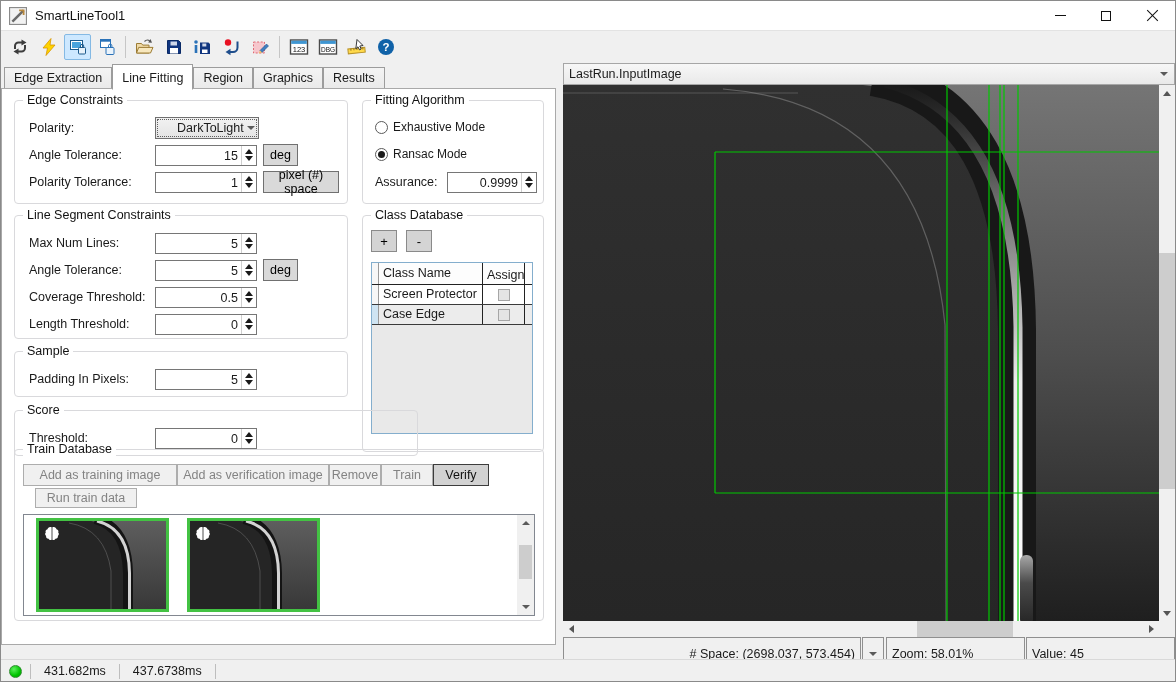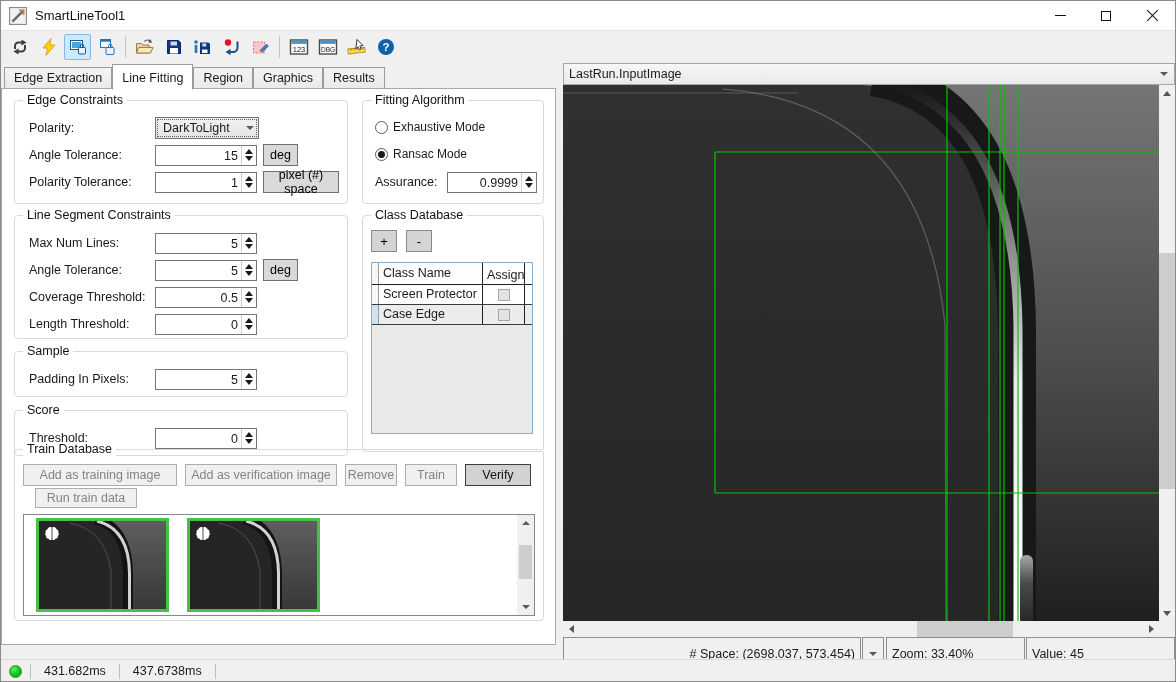--- a/index.html
+++ b/index.html
@@ -49,21 +49,21 @@
 
   .spinbox { width: 102px; height: 21px; border: 1px solid #767676; background: #fff; display: flex; flex: none; }
   .spin-val { flex: 1; text-align: right; padding: 3px 3px 0 0; font-size: 12.5px; }
   .spin-btns { width: 15px; border-left: 1px solid #cfcfcf; display: flex; flex-direction: column; align-items: center; justify-content: center; gap: 2px; }
   .arr-up { width: 0; height: 0; border-left: 4px solid transparent; border-right: 4px solid transparent; border-bottom: 5px solid #1a1a1a; }
   .arr-dn { width: 0; height: 0; border-left: 4px solid transparent; border-right: 4px solid transparent; border-top: 5px solid #1a1a1a; }
 
   .unit-btn { height: 22px; margin-left: 6px; padding: 0 6px; background: #d9d9d9; border: 1px solid #707070; font-size: 12.5px; display: flex; align-items: center; }
 
   .combo { width: 104px; height: 22px; border: 1px solid #707070; background: linear-gradient(#f2f2f2,#e4e4e4); display: flex; align-items: center; outline: 1px dotted #606060; outline-offset: -3px; }
-  .combo .cval { flex: 1; padding-left: 7px; font-size: 12.5px; }
+  .combo .cval { flex: 1; padding-left: 21px; font-size: 12.5px; }
   .combo .chev { width: 16px; display: flex; justify-content: center; }
   .chev-dn { width: 0; height: 0; border-left: 4px solid transparent; border-right: 4px solid transparent; border-top: 4px solid #5a5a5a; }
 
   .radio-row { display: flex; align-items: center; height: 20px; margin-bottom: 7px; }
   .radio { width: 13px; height: 13px; border: 1px solid #5a5a5a; border-radius: 50%; background: #fff; margin-right: 5px; position: relative; flex: none; }
   .radio.checked::after { content: ""; position: absolute; left: 2px; top: 2px; width: 7px; height: 7px; border-radius: 50%; background: #1a1a1a; }
 
   
   .mini-btn { width: 26px; height: 22px; background: #d4d4d4; border: 1px solid #8a8a8a; font-size: 13px; display: flex; align-items: center; justify-content: center; }
   .cdb-table { width: 162px; height: 172px; border: 1px solid #84aecd; background: #e9e9e9; overflow: hidden; }
@@ -72,21 +72,21 @@
   .cdb-row.alt { background: #ececec; }
   .c-strip { width: 7px; flex: none; background: #f7f7f7; border-right: 1px solid #9a9a9a; }
   .cdb-row.alt .c-strip { background: #cfe4f2; }
   .c-name { width: 104px; flex: none; padding: 2px 0 0 4px; font-size: 12.5px; border-right: 1px solid #222; overflow: hidden; white-space: nowrap; }
   .c-assign { width: 42px; flex: none; display: flex; align-items: center; justify-content: center; border-right: 1px solid #222; }
   .cdb-hdr .c-name, .cdb-hdr .c-assign { padding-top: 3px; background: transparent; }
   .cdb-hdr .c-assign { justify-content: flex-start; padding-left: 4px; font-size: 12.5px; }
   .checkbox { width: 12px; height: 12px; background: #e4e4e4; border: 1px solid #a6a6a6; }
 
   
-  .train-btnrow { display: flex; gap: 8px; padding: 14px 0 0 8px; }
+  .train-btnrow { display: flex; padding: 14px 0 0 8px; }
   .t-btn { height: 22px; border: 1px solid #adadad; background: #f0f0f0; color: #838383; font-size: 12.5px; display: flex; align-items: center; justify-content: center; }
   .t-btn.enabled { border: 1px solid #3c3c3c; background: #d2d2d2; color: #111; }
   .listbox { position: absolute; left: 8px; top: 64px; width: 512px; height: 102px; border: 1px solid #828790; background: #fff; display: flex; }
   .thumb { width: 133px; height: 94px; border: 3px solid #43c243; margin: 3px 0 0 12px; position: relative; background:#222; }
   .thumb:nth-child(2) { margin-left: 18px; }
   .brain { position: absolute; left: 4px; top: 4px; }
   .lb-scroll { margin-left: auto; width: 17px; background: #f0f0f0; display: flex; flex-direction: column; align-items: center; }
   .sb-arr { height: 16px; width: 100%; display: flex; align-items: center; justify-content: center; }
   .lb-thumb { width: 13px; height: 34px; background: #cdcdcd; margin-top: 14px; }
   .chev-up-s { width: 0; height: 0; border-left: 4px solid transparent; border-right: 4px solid transparent; border-bottom: 4px solid #5a5a5a; }
@@ -402,42 +402,42 @@
             <div class="spinbox">
               <span class="spin-val">5</span>
               <span class="spin-btns">
                   <span class="arr-up"></span>
                   <span class="arr-dn"></span>
                 </span>
             </div>
           </div>
         </div>
 
-        <div class="group gpad" style="left:12px; top:321px; width:334px; height:46px;">
+        <div class="group gpad" style="left:12px; top:321px; width:404px; height:46px;">
           <span class="group-title">Score</span>
           <div class="frow">
             <span class="flabel">Threshold:</span>
             <div class="spinbox">
               <span class="spin-val">0</span>
               <span class="spin-btns">
                   <span class="arr-up"></span>
                   <span class="arr-dn"></span>
                 </span>
             </div>
           </div>
         </div>
 
         <div class="group" style="left:12px; top:360px; width:530px; height:172px;">
           <span class="group-title">Train Database</span>
           <div class="train-btnrow">
             <button class="t-btn" style="width:154px;">Add as training image</button>
             <button class="t-btn" style="width:152px;">Add as verification image</button>
             <button class="t-btn" style="width:52px;">Remove</button>
             <button class="t-btn" style="width:52px;">Train</button>
-            <button class="t-btn enabled" style="width:66px;">Verify</button>
+            <button class="t-btn enabled" style="width:56px;">Verify</button>
           </div>
           <button class="t-btn" style="width:102px; height:20px; margin:2px 0 0 20px;">Run train data</button>
 
           <div class="listbox">
             <div class="thumb">
               <svg width="127" height="88" viewBox="0 0 127 88">
                 <defs>
                   <linearGradient id="tbg1" x1="0" y1="0" x2="0" y2="1">
                       <stop offset="0" stop-color="#5e5e5e"></stop>
                       <stop offset="1" stop-color="#383838"></stop>
@@ -565,21 +565,21 @@
             </span>
         </div>
         <div class="scroll-corner"></div>
       </div>
 
       <div class="viewer-status">
         <div class="vs-box vs-space"># Space: (2698.037, 573.454)</div>
         <div class="vs-box vs-chev">
             <span class="chev-dn"></span>
           </div>
-        <div class="vs-box vs-zoom">Zoom: 33.40%</div>
+        <div class="vs-box vs-zoom">Zoom: 58.01%</div>
         <div class="vs-box vs-value">Value: 45</div>
       </div>
     </div>
   </div>
 
   <div class="statusbar">
     <span class="status-dot"></span>
     <span class="s-sep"></span>
     <span class="s-time">431.682ms</span>
     <span class="s-sep"></span>

